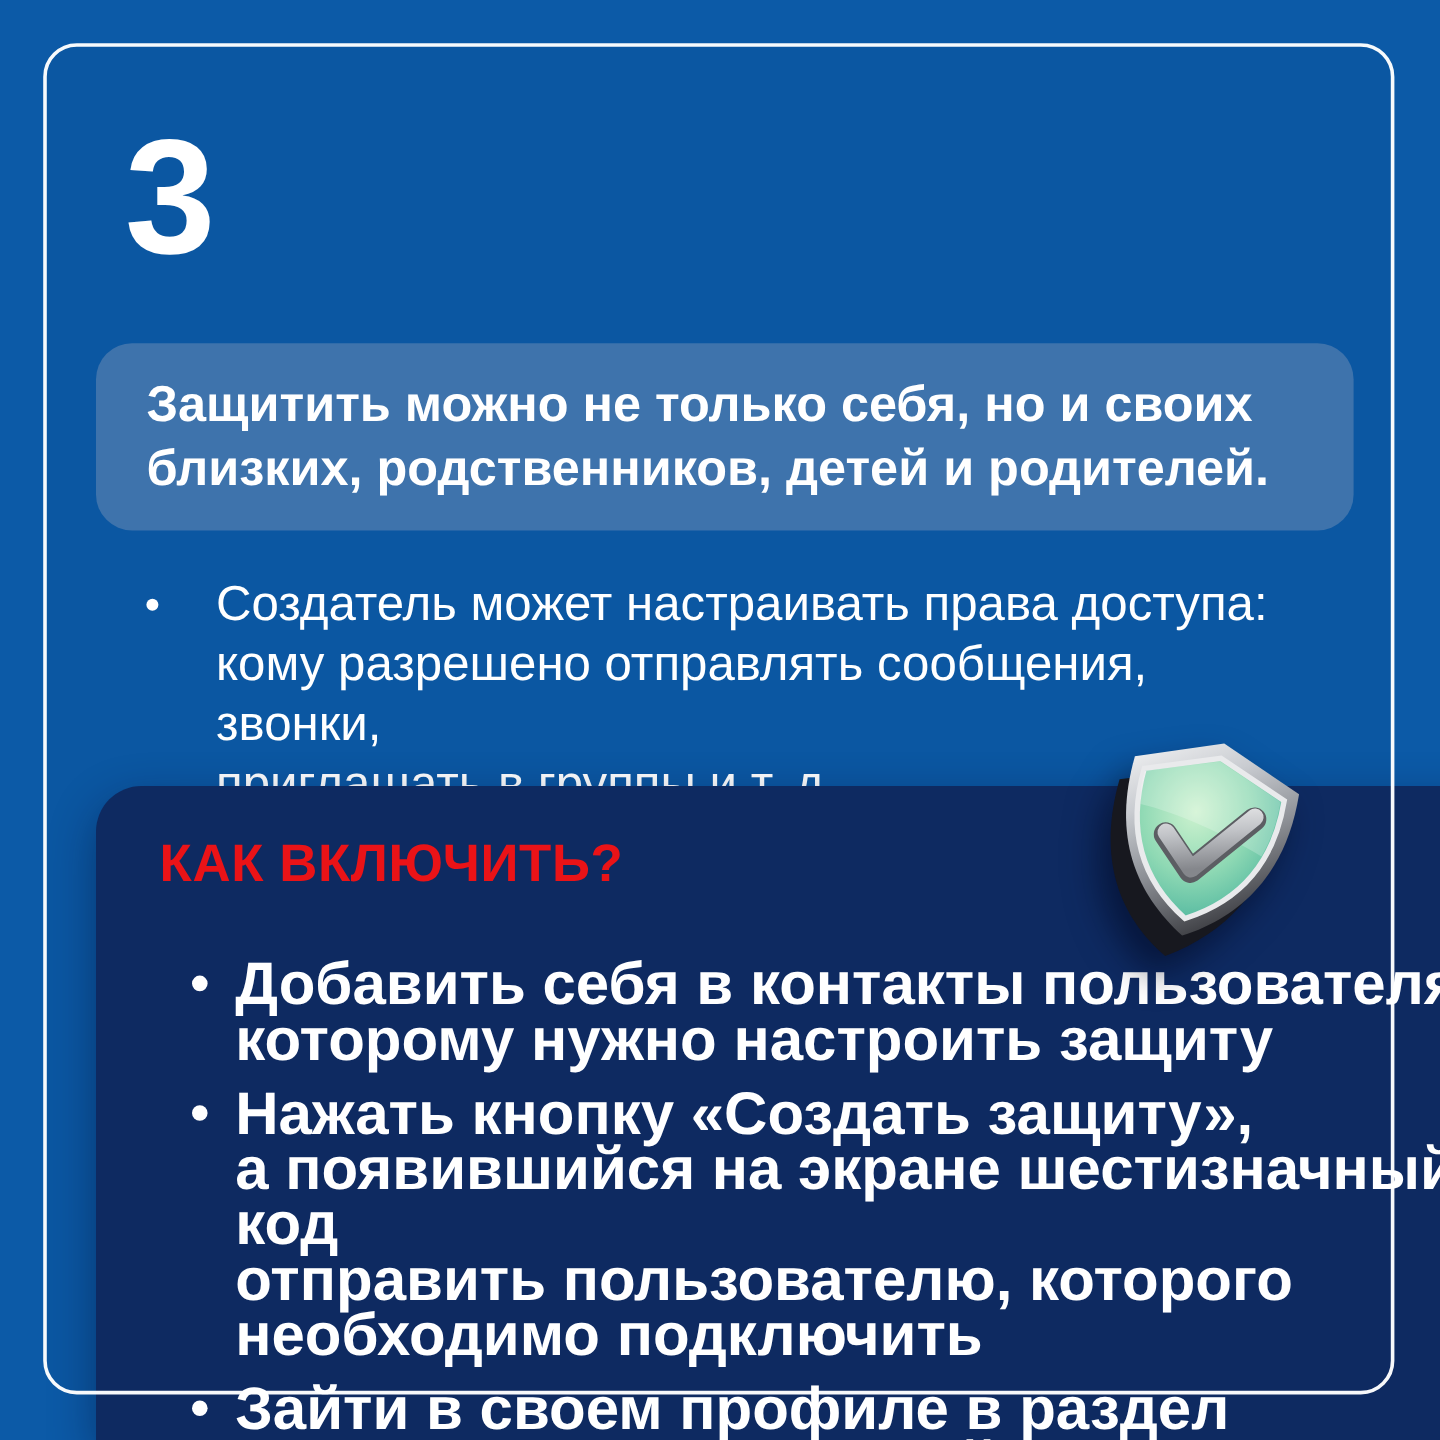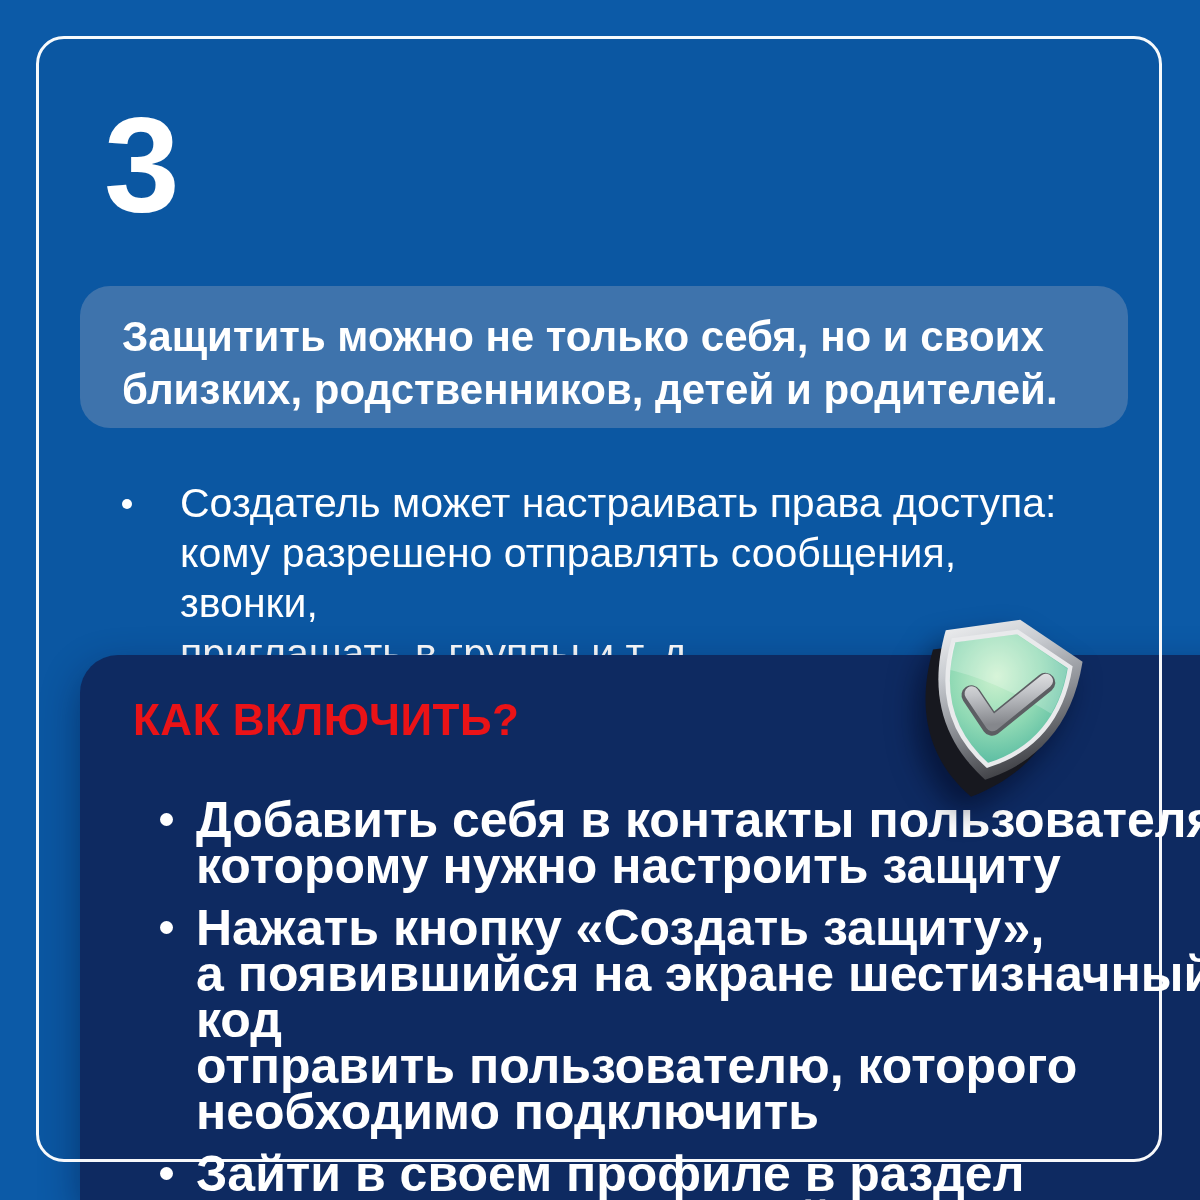--- a/index.html
+++ b/index.html
@@ -44,21 +44,21 @@
   }
   .page-title{
     font-size:82px;font-weight:bold;line-height:1;
     letter-spacing:1px;
   }
   .intro-card{
     position:absolute;left:80px;top:286px;width:1048px;min-height:140px;
     background:var(--intro_background);
     border-radius:30px;
     z-index:2;
-    padding:24px 40px 12px 42px;
+    padding:24px 40px 26px 42px;
   }
   .intro-text{
     font-size:42px;font-weight:bold;line-height:53px;
     white-space:pre-line;
   }
   .note-row{
     position:absolute;left:122px;top:478px;width:960px;z-index:2;
     display:flex;align-items:flex-start;gap:24px;
   }
   .note-dot{

